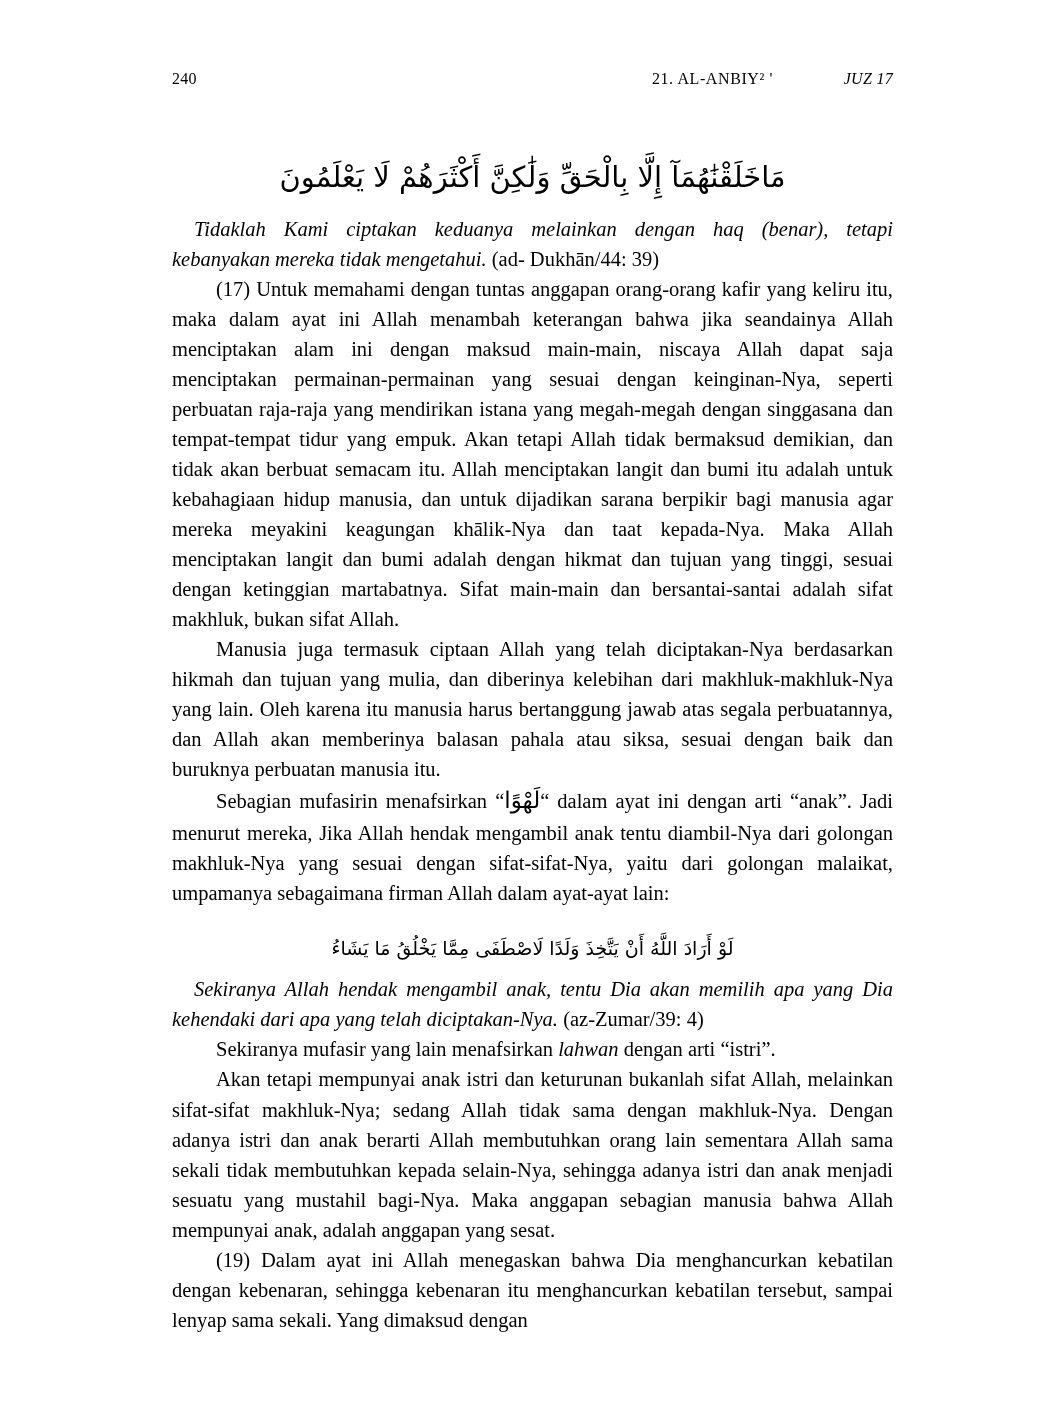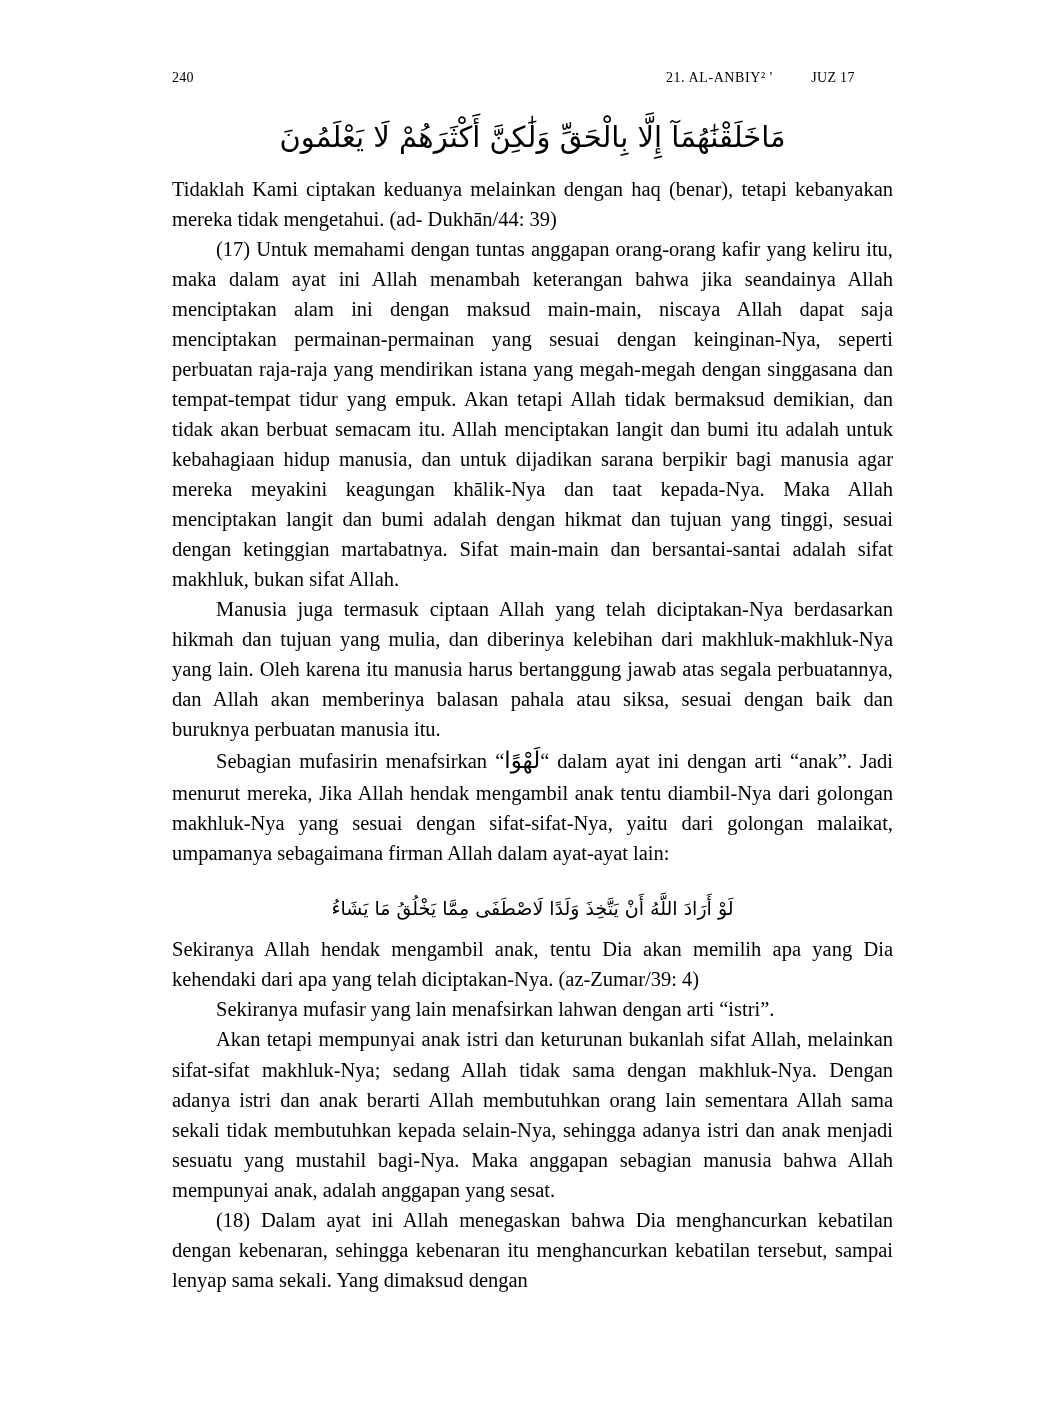--- a/index.html
+++ b/index.html
@@ -21,36 +21,37 @@
     top: 0;
     width: 1063px;
     height: 1417px;
     box-sizing: border-box;
     padding: 70px 170px 0 172px;
   }
   .header {
     display: flex;
     align-items: baseline;
     justify-content: space-between;
-    font-size: 14px;
+    font-size: 16px;
     letter-spacing: 0.3px;
-    margin-bottom: 30px;
+    margin-bottom: 68px;
   }
   .header .page-num {
     width: 120px;
     text-align: left;
   }
   .header .surah {
     flex: 1;
     text-align: right;
     letter-spacing: 0.6px;
   }
   .header .juz {
     width: 120px;
-    text-align: center;
+    text-align: right;
+    font-style: italic;
   }
   .arabic-line {
     font-family: "DejaVu Sans", sans-serif;
     direction: rtl;
     text-align: center;
     font-size: 29px;
     line-height: 1.5;
     margin: 22px 0 14px 0;
     white-space: nowrap;
   }
@@ -67,32 +68,35 @@
     font-size: 20.5px;
     line-height: 1.465;
     text-align: justify;
     text-justify: inter-word;
     margin: 0;
   }
   p.indent {
     text-indent: 44px;
   }
   .trans {
+    font-style: italic;
+    margin-left: 22px;
   }
   .ref {
     font-style: normal;
   }
   .inline-arabic {
     font-family: Liberation Sans, sans-serif;
     font-style: normal;
     font-size: 23px;
     direction: rtl;
     unicode-bidi: isolate;
   }
   .ital {
+    font-style: italic;
   }
 </style>
 </head>
 <body>
 
 <div class="page">
 
   <div class="header">
     <div class="page-num">240</div>
     <div class="surah">21. AL-ANBIY² '</div>
@@ -110,15 +114,15 @@
   <p class="body indent"><span>Sebagian mufasirin menafsirkan “</span><span class="inline-arabic">لَهْوًا</span><span>“ dalam ayat ini dengan arti “anak”. Jadi menurut mereka, Jika Allah hendak mengambil anak tentu diambil-Nya dari golongan makhluk-Nya yang sesuai dengan sifat-sifat-Nya, yaitu dari golongan malaikat, umpamanya sebagaimana firman Allah dalam ayat-ayat lain:</span></p>
 
   <div class="arabic-line-2">لَوْ أَرَادَ اللَّهُ أَنْ يَتَّخِذَ وَلَدًا لَاصْطَفَى مِمَّا يَخْلُقُ مَا يَشَاءُ</div>
 
   <p class="body"><span class="trans">Sekiranya Allah hendak mengambil anak, tentu Dia akan memilih apa yang Dia kehendaki dari apa yang telah diciptakan-Nya.</span> <span class="ref">(az-Zumar/39: 4)</span></p>
 
   <p class="body indent"><span>Sekiranya mufasir yang lain menafsirkan </span><span class="ital">lahwan</span><span> dengan arti “istri”.</span></p>
 
   <p class="body indent">Akan tetapi mempunyai anak istri dan keturunan bukanlah sifat Allah, melainkan sifat-sifat makhluk-Nya; sedang Allah tidak sama dengan makhluk-Nya. Dengan adanya istri dan anak berarti Allah membutuhkan orang lain sementara Allah sama sekali tidak membutuhkan kepada selain-Nya, sehingga adanya istri dan anak menjadi sesuatu yang mustahil bagi-Nya. Maka anggapan sebagian manusia bahwa Allah mempunyai anak, adalah anggapan yang sesat.</p>
 
-  <p class="body indent">(18) Dalam ayat ini Allah menegaskan bahwa Dia menghancurkan kebatilan dengan kebenaran, sehingga kebenaran itu menghancurkan kebatilan tersebut, sampai lenyap sama sekali. Yang dimaksud dengan</p>
+  <p class="body indent">(19) Dalam ayat ini Allah menegaskan bahwa Dia menghancurkan kebatilan dengan kebenaran, sehingga kebenaran itu menghancurkan kebatilan tersebut, sampai lenyap sama sekali. Yang dimaksud dengan</p>
 
 </div>
 
 </body></html>

